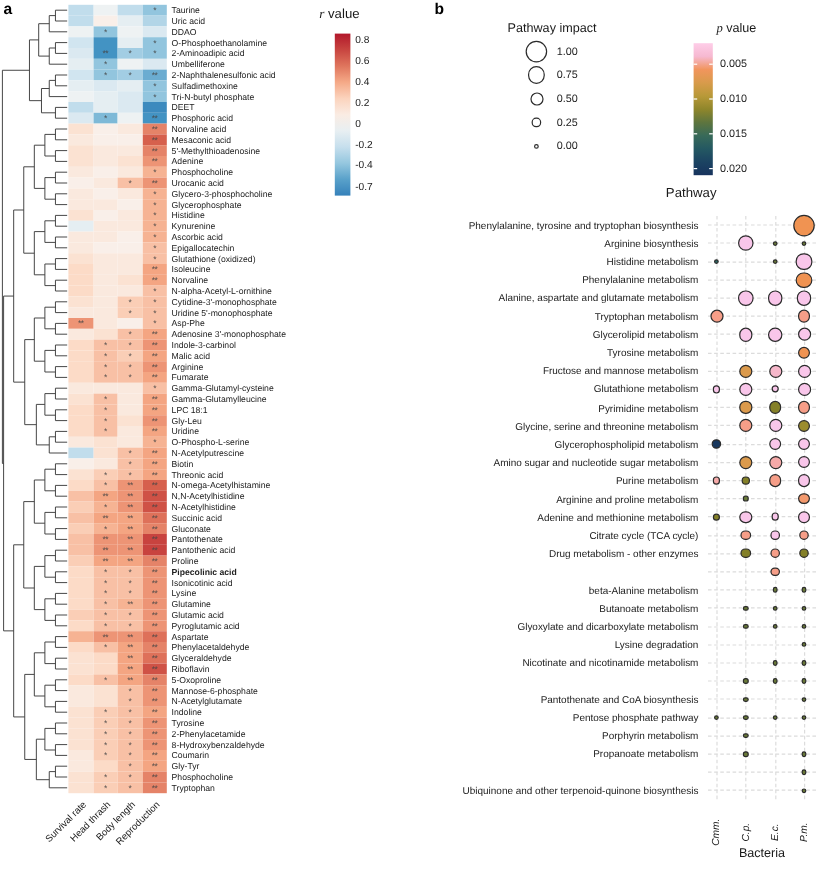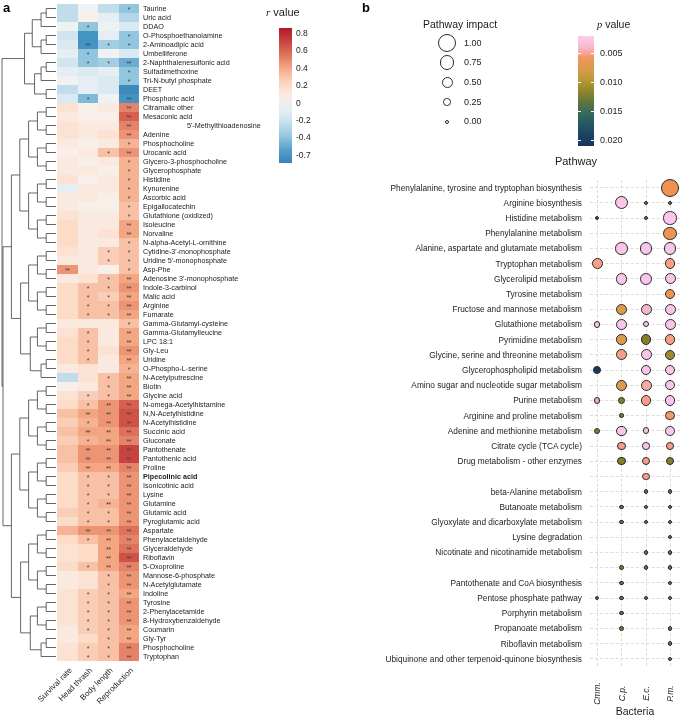--- a/index.html
+++ b/index.html
@@ -92,31 +92,31 @@
     <div class="mlabel" style="position: absolute; left: 143px; top: 84.5px;">DEET</div>
     <div class="cell" style="position: absolute; left: 57px; top: 94px; width: 20.5px; height: 9px; background: rgb(219, 233, 241); font-size: 7px; line-height: 11.5px; letter-spacing: -0.5px; overflow: hidden;"></div>
     <div class="cell" style="position: absolute; left: 77.5px; top: 94px; width: 20.5px; height: 9px; background: rgb(126, 185, 215); font-size: 7px; line-height: 11.5px; letter-spacing: -0.5px; overflow: hidden;">*</div>
     <div class="cell" style="position: absolute; left: 98px; top: 94px; width: 20.5px; height: 9px; background: rgb(238, 242, 243); font-size: 7px; line-height: 11.5px; letter-spacing: -0.5px; overflow: hidden;"></div>
     <div class="cell" style="position: absolute; left: 118.5px; top: 94px; width: 20.5px; height: 9px; background: rgb(67, 147, 195); font-size: 7px; line-height: 11.5px; letter-spacing: -0.5px; overflow: hidden;">**</div>
     <div class="mlabel" style="position: absolute; left: 143px; top: 93.5px;">Phosphoric acid</div>
     <div class="cell" style="position: absolute; left: 57px; top: 103px; width: 20.5px; height: 9px; background: rgb(251, 226, 210); font-size: 7px; line-height: 11.5px; letter-spacing: -0.5px; overflow: hidden;"></div>
     <div class="cell" style="position: absolute; left: 77.5px; top: 103px; width: 20.5px; height: 9px; background: rgb(249, 239, 233); font-size: 7px; line-height: 11.5px; letter-spacing: -0.5px; overflow: hidden;"></div>
     <div class="cell" style="position: absolute; left: 98px; top: 103px; width: 20.5px; height: 9px; background: rgb(250, 233, 222); font-size: 7px; line-height: 11.5px; letter-spacing: -0.5px; overflow: hidden;"></div>
     <div class="cell" style="position: absolute; left: 118.5px; top: 103px; width: 20.5px; height: 9px; background: rgb(229, 131, 104); font-size: 7px; line-height: 11.5px; letter-spacing: -0.5px; overflow: hidden;">**</div>
-    <div class="mlabel" style="position: absolute; left: 143px; top: 102.5px;">Citramalic other</div>
+    <div class="mlabel" style="position: absolute; left: 143px; top: 102.5px;">Norvaline acid</div>
     <div class="cell" style="position: absolute; left: 57px; top: 112px; width: 20.5px; height: 9px; background: rgb(250, 233, 222); font-size: 7px; line-height: 11.5px; letter-spacing: -0.5px; overflow: hidden;"></div>
     <div class="cell" style="position: absolute; left: 77.5px; top: 112px; width: 20.5px; height: 9px; background: rgb(249, 239, 233); font-size: 7px; line-height: 11.5px; letter-spacing: -0.5px; overflow: hidden;"></div>
     <div class="cell" style="position: absolute; left: 98px; top: 112px; width: 20.5px; height: 9px; background: rgb(249, 239, 233); font-size: 7px; line-height: 11.5px; letter-spacing: -0.5px; overflow: hidden;"></div>
     <div class="cell" style="position: absolute; left: 118.5px; top: 112px; width: 20.5px; height: 9px; background: rgb(214, 96, 77); font-size: 7px; line-height: 11.5px; letter-spacing: -0.5px; overflow: hidden;">**</div>
     <div class="mlabel" style="position: absolute; left: 143px; top: 111.5px;">Mesaconic acid</div>
     <div class="cell" style="position: absolute; left: 57px; top: 121px; width: 20.5px; height: 9px; background: rgb(251, 226, 210); font-size: 7px; line-height: 11.5px; letter-spacing: -0.5px; overflow: hidden;"></div>
     <div class="cell" style="position: absolute; left: 77.5px; top: 121px; width: 20.5px; height: 9px; background: rgb(250, 233, 222); font-size: 7px; line-height: 11.5px; letter-spacing: -0.5px; overflow: hidden;"></div>
     <div class="cell" style="position: absolute; left: 98px; top: 121px; width: 20.5px; height: 9px; background: rgb(250, 233, 222); font-size: 7px; line-height: 11.5px; letter-spacing: -0.5px; overflow: hidden;"></div>
     <div class="cell" style="position: absolute; left: 118.5px; top: 121px; width: 20.5px; height: 9px; background: rgb(229, 131, 104); font-size: 7px; line-height: 11.5px; letter-spacing: -0.5px; overflow: hidden;">**</div>
-    <div class="mlabel" style="position: absolute; left: 143px; top: 120.5px; margin-left: 44px;">5'-Methylthioadenosine</div>
+    <div class="mlabel" style="position: absolute; left: 143px; top: 120.5px;">5'-Methylthioadenosine</div>
     <div class="cell" style="position: absolute; left: 57px; top: 130px; width: 20.5px; height: 9px; background: rgb(251, 226, 210); font-size: 7px; line-height: 11.5px; letter-spacing: -0.5px; overflow: hidden;"></div>
     <div class="cell" style="position: absolute; left: 77.5px; top: 130px; width: 20.5px; height: 9px; background: rgb(250, 233, 222); font-size: 7px; line-height: 11.5px; letter-spacing: -0.5px; overflow: hidden;"></div>
     <div class="cell" style="position: absolute; left: 98px; top: 130px; width: 20.5px; height: 9px; background: rgb(251, 226, 210); font-size: 7px; line-height: 11.5px; letter-spacing: -0.5px; overflow: hidden;"></div>
     <div class="cell" style="position: absolute; left: 118.5px; top: 130px; width: 20.5px; height: 9px; background: rgb(237, 148, 117); font-size: 7px; line-height: 11.5px; letter-spacing: -0.5px; overflow: hidden;">**</div>
     <div class="mlabel" style="position: absolute; left: 143px; top: 129.5px;">Adenine</div>
     <div class="cell" style="position: absolute; left: 57px; top: 139px; width: 20.5px; height: 9px; background: rgb(250, 233, 222); font-size: 7px; line-height: 11.5px; letter-spacing: -0.5px; overflow: hidden;"></div>
     <div class="cell" style="position: absolute; left: 77.5px; top: 139px; width: 20.5px; height: 9px; background: rgb(249, 239, 233); font-size: 7px; line-height: 11.5px; letter-spacing: -0.5px; overflow: hidden;"></div>
     <div class="cell" style="position: absolute; left: 98px; top: 139px; width: 20.5px; height: 9px; background: rgb(250, 233, 222); font-size: 7px; line-height: 11.5px; letter-spacing: -0.5px; overflow: hidden;"></div>
     <div class="cell" style="position: absolute; left: 118.5px; top: 139px; width: 20.5px; height: 9px; background: rgb(246, 179, 147); font-size: 7px; line-height: 11.5px; letter-spacing: -0.5px; overflow: hidden;">*</div>
     <div class="mlabel" style="position: absolute; left: 143px; top: 138.5px;">Phosphocholine</div>
@@ -252,21 +252,21 @@
     <div class="mlabel" style="position: absolute; left: 143px; top: 372.5px;">N-Acetylputrescine</div>
     <div class="cell" style="position: absolute; left: 57px; top: 382px; width: 20.5px; height: 9px; background: rgb(249, 239, 233); font-size: 7px; line-height: 11.5px; letter-spacing: -0.5px; overflow: hidden;"></div>
     <div class="cell" style="position: absolute; left: 77.5px; top: 382px; width: 20.5px; height: 9px; background: rgb(250, 233, 222); font-size: 7px; line-height: 11.5px; letter-spacing: -0.5px; overflow: hidden;"></div>
     <div class="cell" style="position: absolute; left: 98px; top: 382px; width: 20.5px; height: 9px; background: rgb(248, 192, 165); font-size: 7px; line-height: 11.5px; letter-spacing: -0.5px; overflow: hidden;">*</div>
     <div class="cell" style="position: absolute; left: 118.5px; top: 382px; width: 20.5px; height: 9px; background: rgb(244, 165, 130); font-size: 7px; line-height: 11.5px; letter-spacing: -0.5px; overflow: hidden;">**</div>
     <div class="mlabel" style="position: absolute; left: 143px; top: 381.5px;">Biotin</div>
     <div class="cell" style="position: absolute; left: 57px; top: 391px; width: 20.5px; height: 9px; background: rgb(251, 226, 210); font-size: 7px; line-height: 11.5px; letter-spacing: -0.5px; overflow: hidden;"></div>
     <div class="cell" style="position: absolute; left: 77.5px; top: 391px; width: 20.5px; height: 9px; background: rgb(250, 206, 182); font-size: 7px; line-height: 11.5px; letter-spacing: -0.5px; overflow: hidden;">*</div>
     <div class="cell" style="position: absolute; left: 98px; top: 391px; width: 20.5px; height: 9px; background: rgb(248, 192, 165); font-size: 7px; line-height: 11.5px; letter-spacing: -0.5px; overflow: hidden;">*</div>
     <div class="cell" style="position: absolute; left: 118.5px; top: 391px; width: 20.5px; height: 9px; background: rgb(244, 165, 130); font-size: 7px; line-height: 11.5px; letter-spacing: -0.5px; overflow: hidden;">**</div>
-    <div class="mlabel" style="position: absolute; left: 143px; top: 390.5px;">Glycine acid</div>
+    <div class="mlabel" style="position: absolute; left: 143px; top: 390.5px;">Threonic acid</div>
     <div class="cell" style="position: absolute; left: 57px; top: 400px; width: 20.5px; height: 9px; background: rgb(252, 219, 199); font-size: 7px; line-height: 11.5px; letter-spacing: -0.5px; overflow: hidden;"></div>
     <div class="cell" style="position: absolute; left: 77.5px; top: 400px; width: 20.5px; height: 9px; background: rgb(248, 192, 165); font-size: 7px; line-height: 11.5px; letter-spacing: -0.5px; overflow: hidden;">*</div>
     <div class="cell" style="position: absolute; left: 98px; top: 400px; width: 20.5px; height: 9px; background: rgb(237, 148, 117); font-size: 7px; line-height: 11.5px; letter-spacing: -0.5px; overflow: hidden;">**</div>
     <div class="cell" style="position: absolute; left: 118.5px; top: 400px; width: 20.5px; height: 9px; background: rgb(214, 96, 77); font-size: 7px; line-height: 11.5px; letter-spacing: -0.5px; overflow: hidden;">**</div>
     <div class="mlabel" style="position: absolute; left: 143px; top: 399.5px;">N-omega-Acetylhistamine</div>
     <div class="cell" style="position: absolute; left: 57px; top: 409px; width: 20.5px; height: 9px; background: rgb(248, 192, 165); font-size: 7px; line-height: 11.5px; letter-spacing: -0.5px; overflow: hidden;"></div>
     <div class="cell" style="position: absolute; left: 77.5px; top: 409px; width: 20.5px; height: 9px; background: rgb(244, 165, 130); font-size: 7px; line-height: 11.5px; letter-spacing: -0.5px; overflow: hidden;">**</div>
     <div class="cell" style="position: absolute; left: 98px; top: 409px; width: 20.5px; height: 9px; background: rgb(237, 148, 117); font-size: 7px; line-height: 11.5px; letter-spacing: -0.5px; overflow: hidden;">**</div>
     <div class="cell" style="position: absolute; left: 118.5px; top: 409px; width: 20.5px; height: 9px; background: rgb(207, 82, 70); font-size: 7px; line-height: 11.5px; letter-spacing: -0.5px; overflow: hidden;">**</div>
     <div class="mlabel" style="position: absolute; left: 143px; top: 408.5px;">N,N-Acetylhistidine</div>
@@ -769,21 +769,20 @@
     <div class="plabel" style="position: absolute; left: 360px; width: 222px; top: 593px;">Pentose phosphate pathway</div>
     <div class="dot" style="position: absolute; left: 594.72px; top: 595.72px; width: 4.56px; height: 4.56px; background: rgb(105, 121, 56);"></div>
     <div class="dot" style="position: absolute; left: 619.22px; top: 595.72px; width: 4.56px; height: 4.56px; background: rgb(105, 121, 56);"></div>
     <div class="dot" style="position: absolute; left: 643.72px; top: 595.72px; width: 4.56px; height: 4.56px; background: rgb(105, 121, 56);"></div>
     <div class="dot" style="position: absolute; left: 667.72px; top: 595.72px; width: 4.56px; height: 4.56px; background: rgb(105, 121, 56);"></div>
     <div class="plabel" style="position: absolute; left: 360px; width: 222px; top: 608.2px;">Porphyrin metabolism</div>
     <div class="dot" style="position: absolute; left: 619.22px; top: 610.92px; width: 4.56px; height: 4.56px; background: rgb(105, 121, 56);"></div>
     <div class="plabel" style="position: absolute; left: 360px; width: 222px; top: 623.4px;">Propanoate metabolism</div>
     <div class="dot" style="position: absolute; left: 619.22px; top: 626.12px; width: 4.56px; height: 4.56px; background: rgb(105, 121, 56);"></div>
     <div class="dot" style="position: absolute; left: 667.72px; top: 626.12px; width: 4.56px; height: 4.56px; background: rgb(105, 121, 56);"></div>
-    <div class="plabel" style="position: absolute; left: 360px; width: 222px; top: 638.6px;">Riboflavin metabolism</div>
     <div class="dot" style="position: absolute; left: 667.72px; top: 641.32px; width: 4.56px; height: 4.56px; background: rgb(105, 121, 56);"></div>
     <div class="plabel" style="position: absolute; left: 360px; width: 222px; top: 653.8px;">Ubiquinone and other terpenoid-quinone biosynthesis</div>
     <div class="dot" style="position: absolute; left: 667.72px; top: 656.52px; width: 4.56px; height: 4.56px; background: rgb(105, 121, 56);"></div>
     <div class="baclab" style="position: absolute; left: 575px; top: 688px; width: 44px; height: 11px; line-height: 11px;">Cmm.</div>
     <div class="baclab" style="position: absolute; left: 599.5px; top: 688px; width: 44px; height: 11px; line-height: 11px;">C.p.</div>
     <div class="baclab" style="position: absolute; left: 624px; top: 688px; width: 44px; height: 11px; line-height: 11px;">E.c.</div>
     <div class="baclab" style="position: absolute; left: 648px; top: 688px; width: 44px; height: 11px; line-height: 11px;">P.m.</div>
     <div class="legcircle" style="position: absolute; left: 438px; top: 34px; width: 18px; height: 18px;"></div>
     <div class="sizelab" style="position: absolute; left: 464px; top: 37.5px;">1.00</div>
     <div class="legcircle" style="position: absolute; left: 439.75px; top: 55.45px; width: 14.5px; height: 14.5px;"></div>

